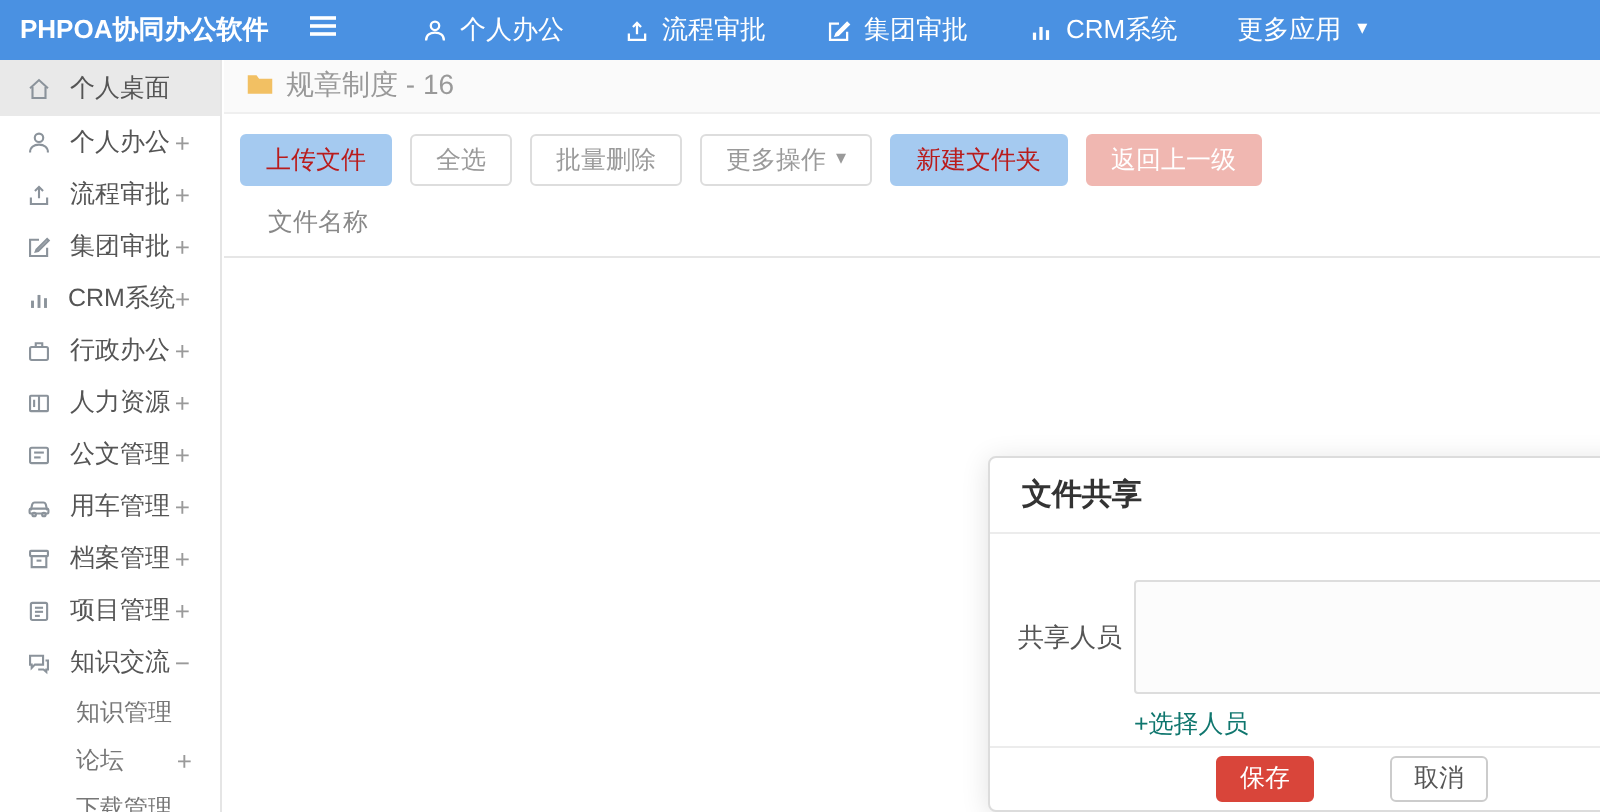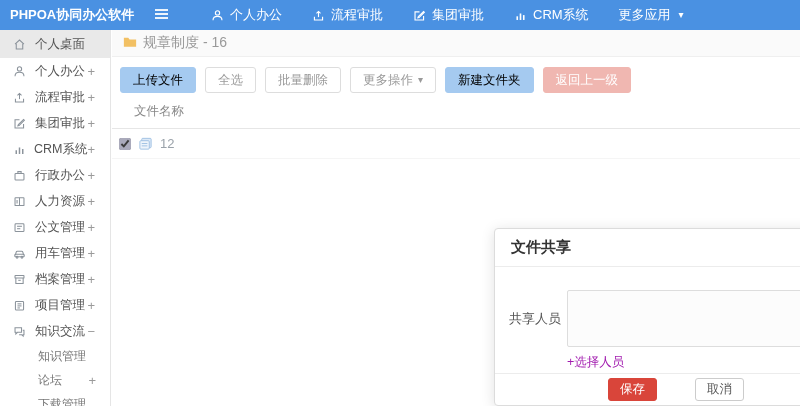--- a/index.html
+++ b/index.html
@@ -36,42 +36,42 @@
 
   
   .main { position:absolute; left:112px; top:30px; width:688px; height:376px; background:#fff; }
   .breadcrumb { height:27px; background:#fafafa; border-bottom:1px solid #efefef;
     display:flex; align-items:center; padding-left:11px; gap:6px;
     font-size:14px; color:#999; }
   .toolbar { padding:10px 0 10px 8px; display:flex; align-items:center; }
   .tbtn { height:26px; padding:0 12px; margin-right:9px; border-radius:3px;
     font-size:12.5px; font-family:inherit; cursor:pointer; border:1px solid transparent;
     display:inline-flex; align-items:center; gap:3px; }
-  .tbtn.blue { background:#a5caf0; color:#000000; border-color:#a5caf0; }
+  .tbtn.blue { background:#a5caf0; color:#b91c1c; border-color:#a5caf0; }
   .tbtn.plain { background:#fff; color:#9a9a9a; border-color:#ddd; }
   .tbtn.red { background:#f0b7b1; color:#fff; border-color:#f0b7b1; }
   .filetable { width:100%; }
   .ftable-head { height:26px; display:flex; align-items:flex-start; padding-left:22px;
     font-size:12.5px; color:#888; border-bottom:1px solid #e6e6e6; }
   .frow { height:30px; display:flex; align-items:center; padding-left:7px; gap:7px;
     border-bottom:1px solid #f5f5f5; font-size:13px; color:#9aa2aa; }
   .frow input[type=checkbox] { width:12px; height:12px; accent-color:#aab; }
   .fdoc { width:15px; height:15px; }
 
   
   .modal { position:absolute; left:494px; top:228px; width:346px; height:178px;
     background:#fff; border:1px solid #dcdcdc; border-radius:4px;
     box-shadow:0 2px 14px rgba(0,0,0,0.12); }
   .modal-title { padding:9px 16px; font-size:15px; font-weight:bold; color:#333;
     border-bottom:1px solid #ececec; }
   .modal-body { display:flex; align-items:center; padding:23px 15px 0 14px; }
   .share-label { width:58px; font-size:13px; color:#555; }
   .share-area { flex:1; height:57px; border:1px solid #ddd; background:#fcfcfc;
     border-radius:2px; resize:none; font-family:inherit; font-size:13px; padding:4px 6px; color:#555; }
-  .select-link { margin:7px 0 12px 72px; font-size:12.5px; color:#a21caf;
+  .select-link { margin:7px 0 12px 72px; font-size:12.5px; color:#0f766e;
     text-decoration:none; display:inline-block; }
   .modal-footer { position:absolute; left:0; bottom:0; width:100%; height:32px;
     border-top:1px solid #ececec; display:flex; align-items:center;
     justify-content:center; gap:20px; }
   .mbtn { height:23px; padding:0 11px; border-radius:3px; font-size:12.5px;
     font-family:inherit; cursor:pointer;margin-left:18px; }
   .mbtn.save { background:#d9453a; border:1px solid #d9453a; color:#fff; }
   .mbtn.cancel { background:#fff; border:1px solid #ccc; color:#555; }
 </style>
 </head>
@@ -301,32 +301,20 @@
         <span class="caret">▾</span>
       </button>
       <button class="tbtn blue">新建文件夹</button>
       <button class="tbtn red">返回上一级</button>
     </div>
 
     <div class="filetable">
       <div class="ftable-head">
         <span>文件名称</span>
       </div>
-      <div class="frow">
-        <input type="checkbox" checked="checked" style="">
-        <span class="fdoc">
-          <svg width="15" height="15" viewBox="0 0 16 16">
-              <rect x="4" y="2.5" width="10" height="10" rx="1" fill="#dce9f7" stroke="#9fc0e2" stroke-width="1"></rect>
-              <rect x="2" y="5" width="10" height="9" rx="1" fill="#eef4fb" stroke="#9fc0e2" stroke-width="1"></rect>
-              <line x1="4" y1="8" x2="10" y2="8" stroke="#9fc0e2"></line>
-              <line x1="4" y1="10.5" x2="10" y2="10.5" stroke="#9fc0e2"></line>
-            </svg>
-        </span>
-        <span>12</span>
-      </div>
     </div>
   </div>
 
   <div class="modal">
     <div class="modal-title">文件共享</div>
     <div class="modal-body">
       <span class="share-label">共享人员</span>
       <textarea class="share-area" style=""></textarea>
     </div>
     <a class="select-link" href="#">+选择人员</a>

